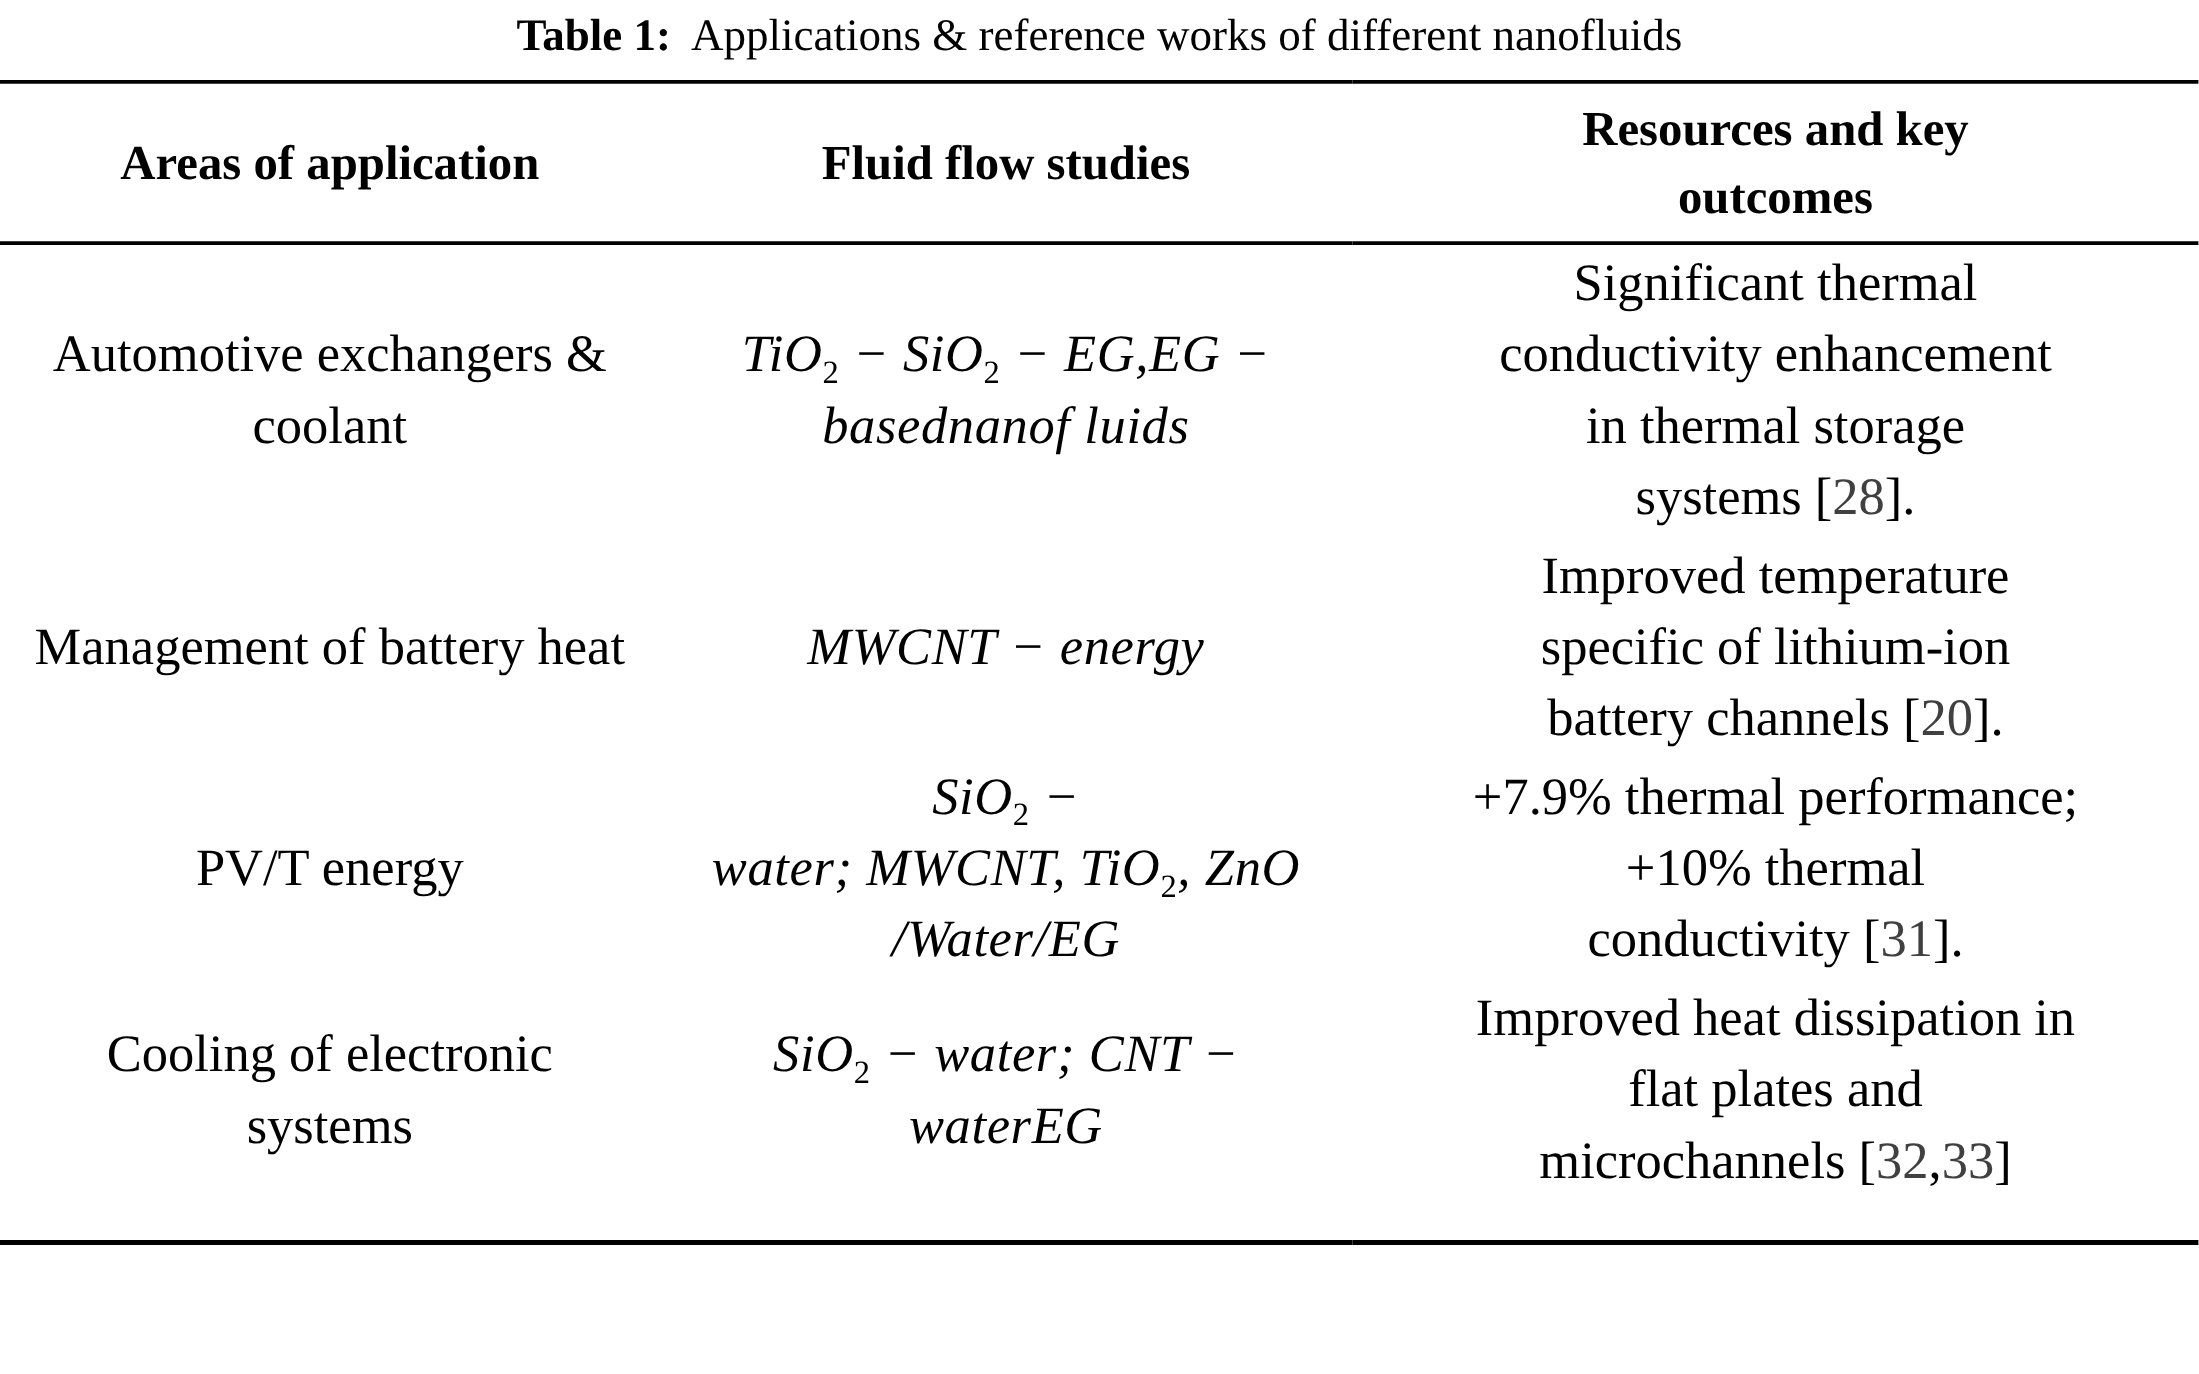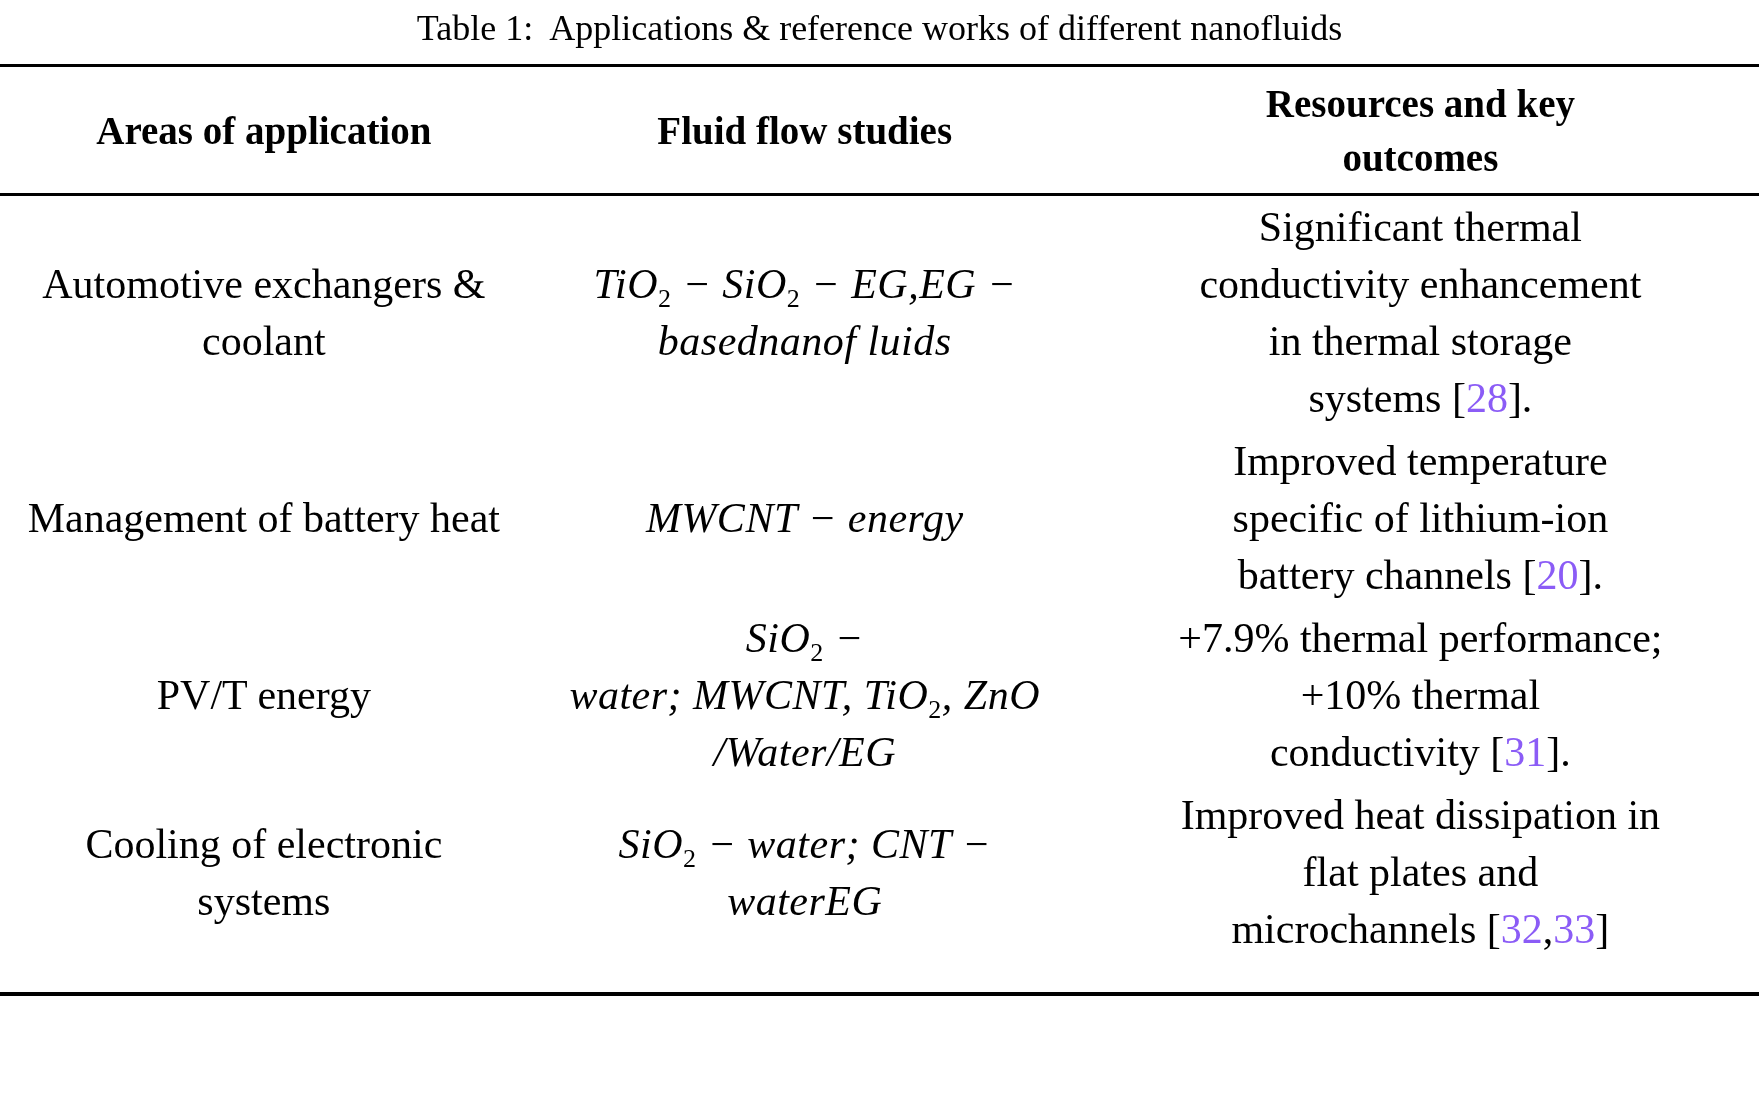--- a/index.html
+++ b/index.html
@@ -17,21 +17,21 @@
     overflow: hidden;
   }
   .caption {
     text-align: center;
     font-size: 36px;
     line-height: 44px;
     padding-top: 6px;
     white-space: nowrap;
   }
   .caption .cap-label {
-    font-weight: normal;
+    font-weight: bold;
     margin-right: 16px;
   }
   table.tbl {
     width: 100%;
     margin-top: 14px;
     border-collapse: collapse;
     border-top: 3px solid #000000;
     border-bottom: 4px solid #000000;
     table-layout: fixed;
   }
@@ -63,21 +63,21 @@
     letter-spacing: 0.5px;
   }
   td.c-fluid sub {
     font-style: normal;
   }
   sub {
     font-size: 62%;
     line-height: 0;
   }
   .cite {
-    color: #8b5cf6;
+    color: #404040;
     cursor: pointer;
   }
 </style>
 </head>
 <body>
 
 <div class="page">
 
   <div class="caption">
     <span class="cap-label">Table 1:</span><span>Applications &amp; reference works of different nanofluids</span>

